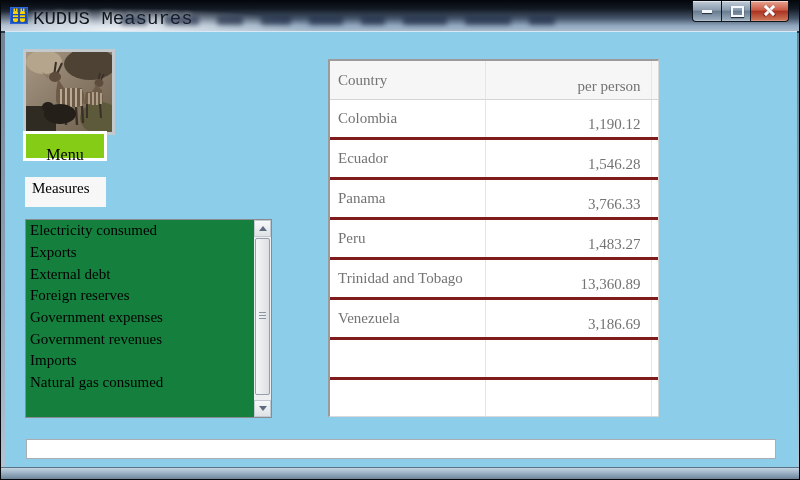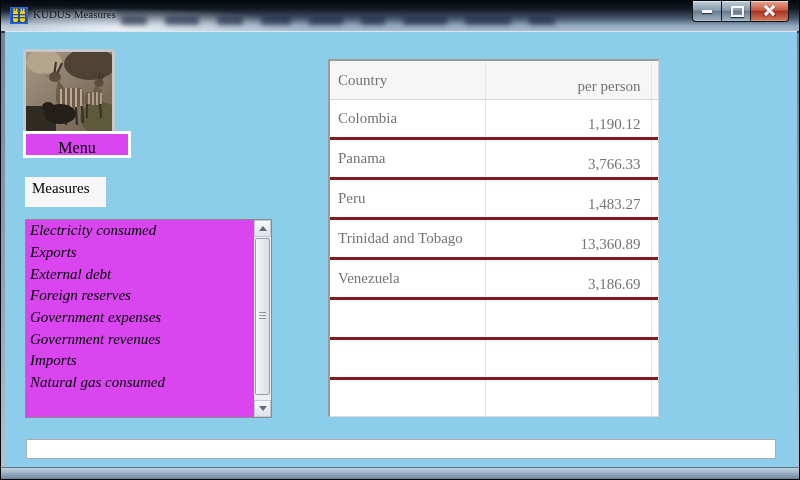--- a/index.html
+++ b/index.html
@@ -7,22 +7,22 @@
     background:linear-gradient(180deg,#55epx,#6c8094 0%,#8ea3b6 60%,#b3c6d6 100%);
     background:linear-gradient(180deg,#6c8094 0%,#8ea3b6 60%,#b3c6d6 100%);
     border:1px solid #05080d;overflow:hidden;}
   
   .titlebar{position:absolute;left:0;top:0;right:0;height:30px;
     background:
       radial-gradient(ellipse 280px 30px at 115px 28px, rgba(255,255,255,.8), rgba(255,255,255,0) 70%),
       linear-gradient(180deg,#05080e 0%,#131a24 26%,#46566b 58%,#8fa6bd 82%,#a9bccd 100%);
     border-bottom:2px solid #2a3a4d;}
   .app-icon{position:absolute;left:9px;top:6px;width:18px;height:17px;}
-  .title-text{position:absolute;left:32px;top:7px;font-family:Liberation Serif, serif;
-    font-size:11px;color:#10161d;text-shadow:0 0 5px rgba(255,255,255,.9);text-align:center;}
+  .title-text{position:absolute;left:32px;top:7px;font-family:Liberation Mono, monospace;
+    font-size:19px;color:#10161d;text-shadow:0 0 5px rgba(255,255,255,.9);text-align:center;}
   .ghost-menu{position:absolute;left:120px;top:15px;height:10px;display:flex;gap:18px;
     filter:blur(2.6px);opacity:.65;}
   .ghost-menu span{display:block;height:9px;background:#1d2a44;border-radius:2px;}
   
   .win-buttons{position:absolute;right:10px;top:0;display:flex;}
   .win-btn{position:relative;height:20px;border:1px solid #10161f;border-top:none;
     box-shadow:inset 0 1px 0 rgba(255,255,255,.55), inset 0 -1px 0 rgba(255,255,255,.2);
     background:linear-gradient(180deg,#c2cdd8 0%,#8a9cae 45%,#697c90 52%,#a0b2c2 100%);cursor:pointer;}
   .win-btn.min{width:28px;border-bottom-left-radius:4px;border-right:none;}
   .win-btn.max{width:28px;}
@@ -37,30 +37,30 @@
     box-shadow:0 1px 1px rgba(60,10,5,.8);}
   .glyph-close i:first-child{transform:rotate(45deg);}
   .glyph-close i:last-child{transform:rotate(-45deg);}
   
   .client{position:absolute;left:4px;top:30px;width:792px;height:438px;background:#8CCDE9;
     border-top:1px solid #d8e8f4;box-sizing:border-box;}
   
   .photo{position:absolute;left:18px;top:17px;width:86px;height:80px;border:3px solid #c3c9cd;}
   .photo svg{display:block;}
   
-  .menu-btn{position:absolute;left:18px;top:99px;width:108px;height:27px;box-sizing:border-box;
-    background:#d946ef;border:3px solid #fff;font-family:"Liberation Serif",serif;
-    font-size:16px;color:#000;cursor:pointer;padding:5px;}
+  .menu-btn{position:absolute;left:18px;top:99px;width:84px;height:27px;box-sizing:border-box;
+    background:#84cc16;border:3px solid #fff;font-family:"Liberation Serif",serif;
+    font-size:16px;color:#000;cursor:pointer;padding:12px;}
   
   .measures-label{position:absolute;left:20px;top:145px;width:81px;height:30px;background:#f7f7f7;
     font-size:15px;line-height:23px;padding-left:7px;box-sizing:border-box;color:#000;}
   
   .listbox{position:absolute;left:20px;top:187px;width:247px;height:199px;box-sizing:border-box;
     border:1px solid #888c90;background:#fff;display:flex;}
-  .list-items{flex:1;background:#d946ef;overflow:hidden;font-style:italic;}
+  .list-items{flex:1;background:#15803d;overflow:hidden;}
   .list-item{height:21.7px;display:flex;align-items:center;padding-left:4px;font-size:15px;color:#000;cursor:pointer;}
   .scrollbar{width:17px;display:flex;flex-direction:column;background:#f0f1f3;}
   .sb-btn{height:17px;background:linear-gradient(180deg,#f7f8f9,#dfe2e6);border:1px solid #c2c8cf;
     box-sizing:border-box;display:flex;align-items:center;justify-content:center;cursor:pointer;}
   .tri-up{width:0;height:0;border-left:4px solid transparent;border-right:4px solid transparent;
     border-bottom:5px solid #5f6c80;}
   .tri-down{width:0;height:0;border-left:4px solid transparent;border-right:4px solid transparent;
     border-top:5px solid #5f6c80;}
   .sb-track{flex:1;position:relative;background:#eceef0;}
   .sb-thumb{position:absolute;left:1px;right:1px;top:1px;height:95%;border:1px solid #96a0ac;border-radius:2px;
@@ -245,20 +245,25 @@
           </tr>
         </thead>
         <tbody>
 
             <tr>
               <td>Colombia</td>
               <td class="num">1,190.12</td>
               <td class="sliver"></td>
             </tr>
 
+            <tr>
+              <td>Ecuador</td>
+              <td class="num">1,546.28</td>
+              <td class="sliver"></td>
+            </tr>
 
 
             <tr>
               <td>Panama</td>
               <td class="num">3,766.33</td>
               <td class="sliver"></td>
             </tr>
 
             <tr>
               <td>Peru</td>

